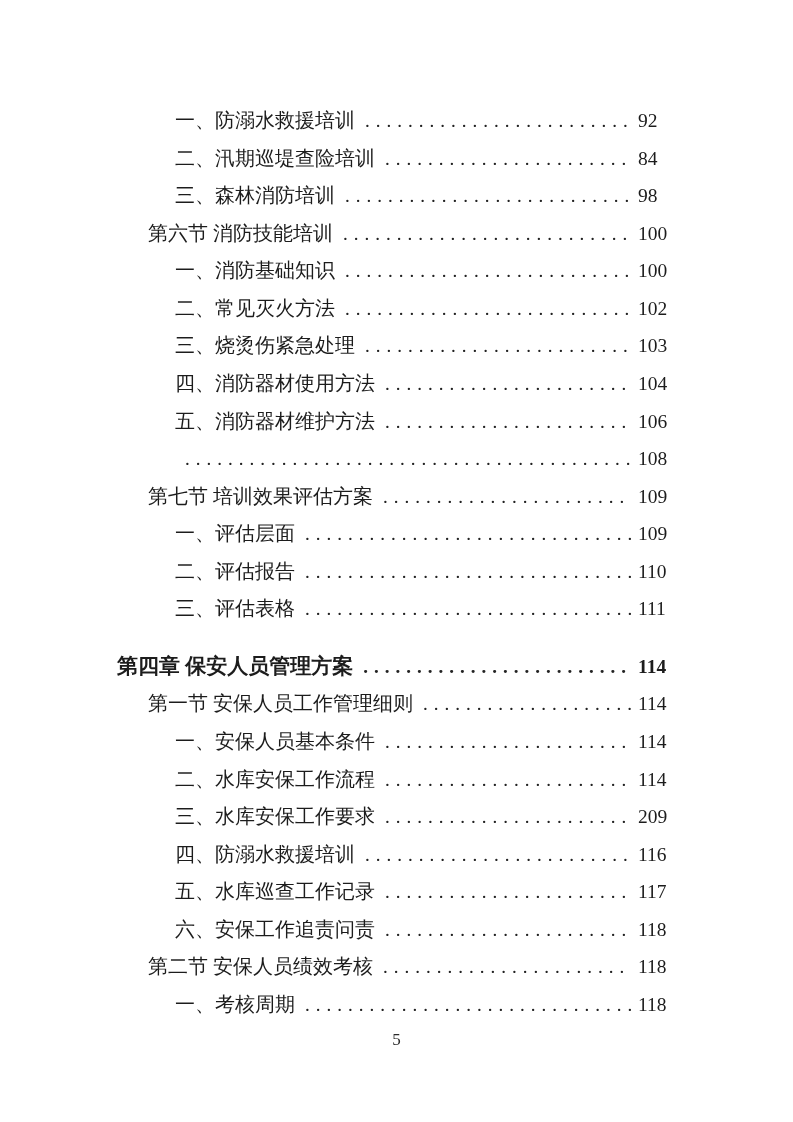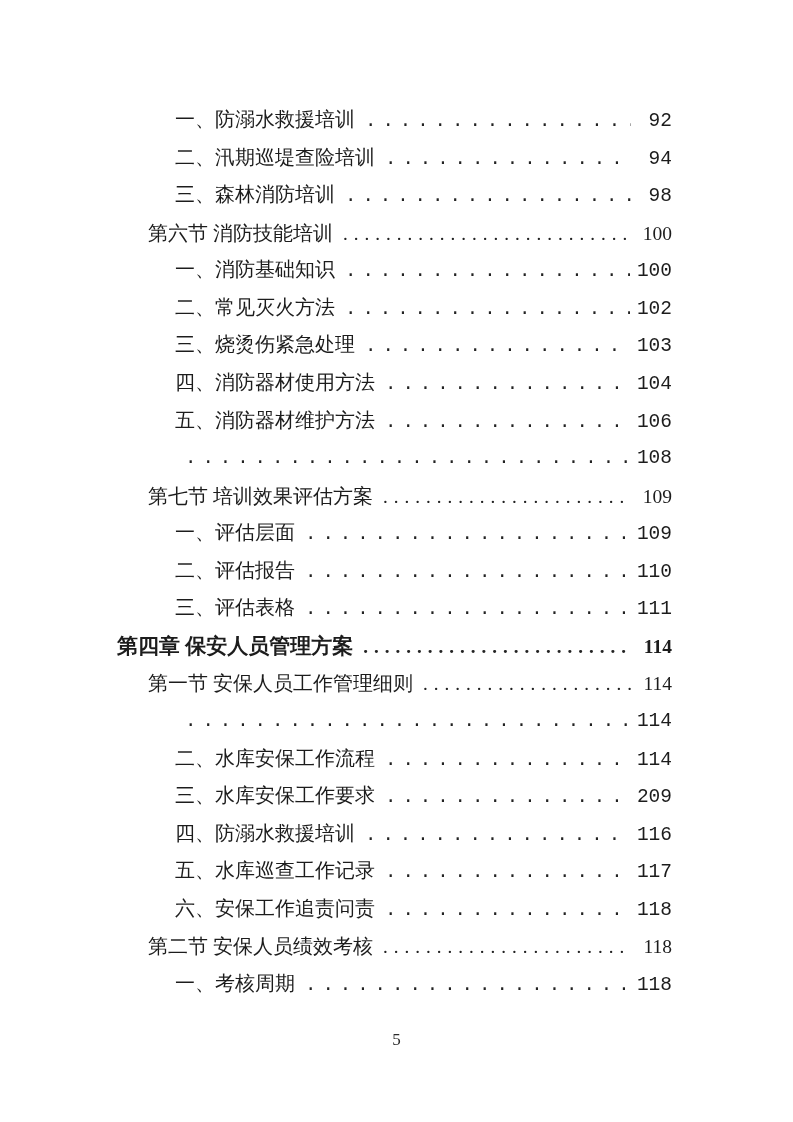--- a/index.html
+++ b/index.html
@@ -21,43 +21,44 @@
   }
   .toc-row {
     display: flex;
     align-items: baseline;
     height: 37.57px;
     line-height: 37.57px;
     font-size: 20px;
     white-space: nowrap;
   }
   .toc-row.level-section { padding-left: 31px; }
-  .toc-row.level-sub     { padding-left: 58px; font-family: Liberation Mono, monospace; }
+  .toc-row.level-sub     { padding-left: 58px; }
   .toc-row.level-chapter {
     font-weight: bold;
     font-size: 21px;
+    margin-top: 20px;
   }
   .toc-title {
     flex: 0 0 auto;
   }
   .toc-leader {
     flex: 1 1 auto;
     overflow: hidden;
     white-space: nowrap;
     text-align: right;
     margin-left: 10px;
     margin-right: 7px;
     letter-spacing: 6px;
     font-size: 19px;
     color: #222222;
   }
   .toc-page {
     flex: 0 0 auto;
     min-width: 34px;
-    text-align: right;
+    text-align: left;
     font-size: 19.5px;
   }
   .footer {
     position: absolute;
     left: 0;
     bottom: 72px;
     width: 100%;
     text-align: center;
   }
   .footer .page-num {
@@ -72,21 +73,21 @@
   <div class="toc" id="toc">
   <div class="toc-row level-sub">
     <span class="toc-title">一、防溺水救援培训</span>
     <span class="toc-leader">......................................................................</span>
     <span class="toc-page">92</span>
   </div>
 
   <div class="toc-row level-sub">
     <span class="toc-title">二、汛期巡堤查险培训</span>
     <span class="toc-leader">......................................................................</span>
-    <span class="toc-page">94</span>
+    <span class="toc-page">84</span>
   </div>
 
   <div class="toc-row level-sub">
     <span class="toc-title">三、森林消防培训</span>
     <span class="toc-leader">......................................................................</span>
     <span class="toc-page">98</span>
   </div>
 
   <div class="toc-row level-section">
     <span class="toc-title">第六节 消防技能培训</span>
@@ -159,20 +160,21 @@
     <span class="toc-page">114</span>
   </div>
 
   <div class="toc-row level-section">
     <span class="toc-title">第一节 安保人员工作管理细则</span>
     <span class="toc-leader">......................................................................</span>
     <span class="toc-page">114</span>
   </div>
 
   <div class="toc-row level-sub">
+    <span class="toc-title">一、安保人员基本条件</span>
     <span class="toc-leader">......................................................................</span>
     <span class="toc-page">114</span>
   </div>
 
   <div class="toc-row level-sub">
     <span class="toc-title">二、水库安保工作流程</span>
     <span class="toc-leader">......................................................................</span>
     <span class="toc-page">114</span>
   </div>
 

